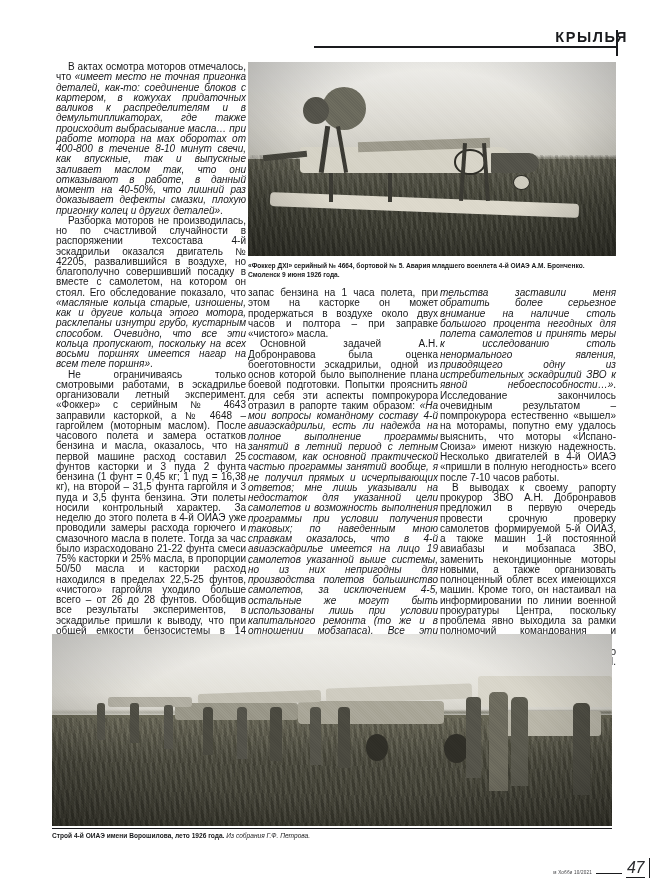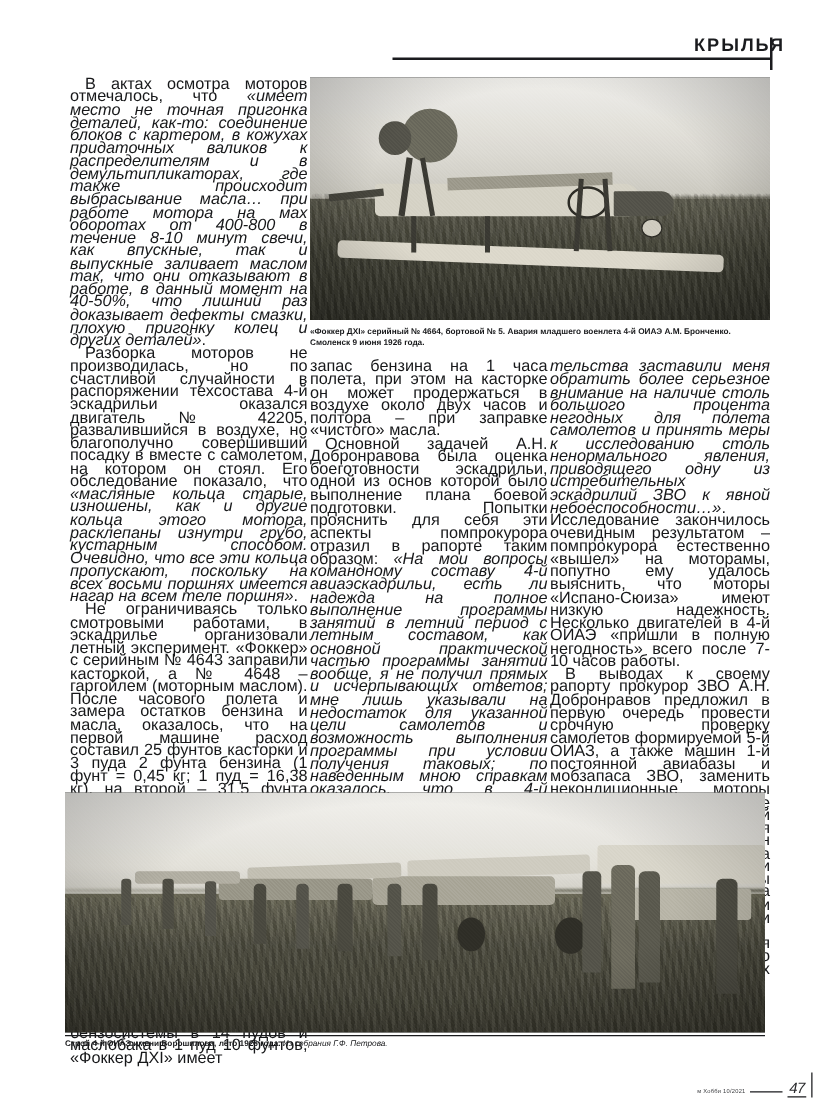--- a/index.html
+++ b/index.html
@@ -36,21 +36,21 @@
     height:1.6px; background:#1a1b1e;
   }
   .runhead-tick{
     position:absolute; right:22px; bottom:-8px;
     width:1.6px; height:26px; background:#1a1b1e;
   }
 
   
   .col{
     position:absolute;
-    font-size:13px;
+    font-size:10px;
     line-height:10.25px;
     text-align:justify;
     text-justify:inter-word;
     color:#17181a;
     -webkit-hyphens:none; hyphens:none;
   }
   .col p{margin:0;text-indent:12px;}
   .col p.noind{text-indent:0;}
   .it{font-style:italic;}
 
@@ -91,21 +91,21 @@
     display:flex; align-items:flex-end; gap:4px;
   }
   .footer-mark{
     font-size:4.6px; color:#3a3b3e; letter-spacing:.2px;
     padding-bottom:3px; white-space:nowrap;
   }
   .footer-rule{
     width:26px; height:1.2px; background:#1a1b1e; margin-bottom:4px;
   }
   .footer-num{
-    font-size:12px; font-weight:400; font-style:italic;
+    font-size:16px; font-weight:400; font-style:italic;
     color:#2b2c2f; line-height:1; letter-spacing:-.5px;
     border-bottom:1.2px solid #1a1b1e; padding:0 1px 1px 1px;
   }
   .footer-tick{
     width:1.2px; height:20px; background:#1a1b1e;
   }
 
   
   .sky{position:absolute;left:0;right:0;top:0;height:52%;
        background:linear-gradient(#efeeea,#dcdad3 60%,#c9c7bd);}

